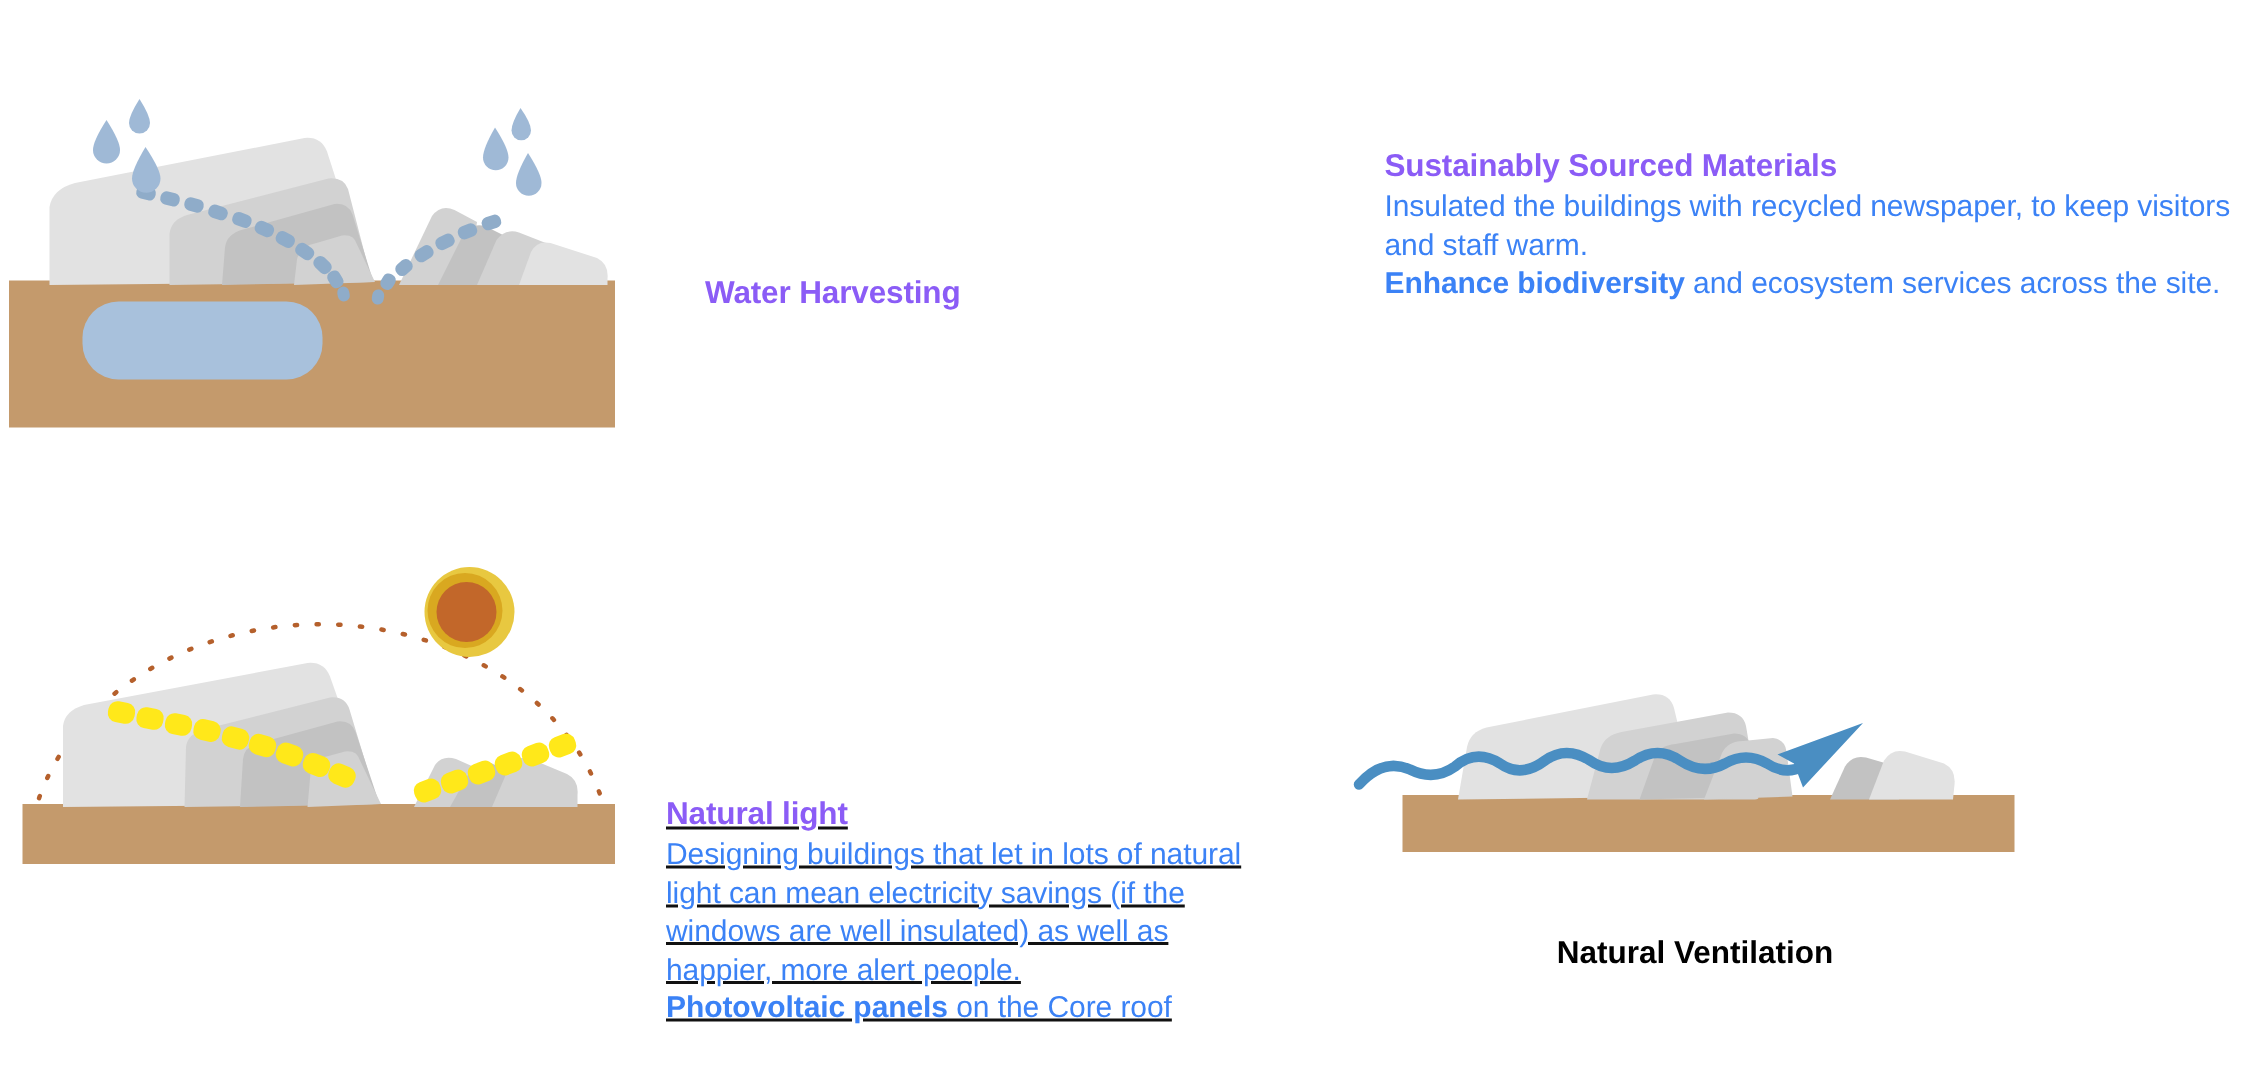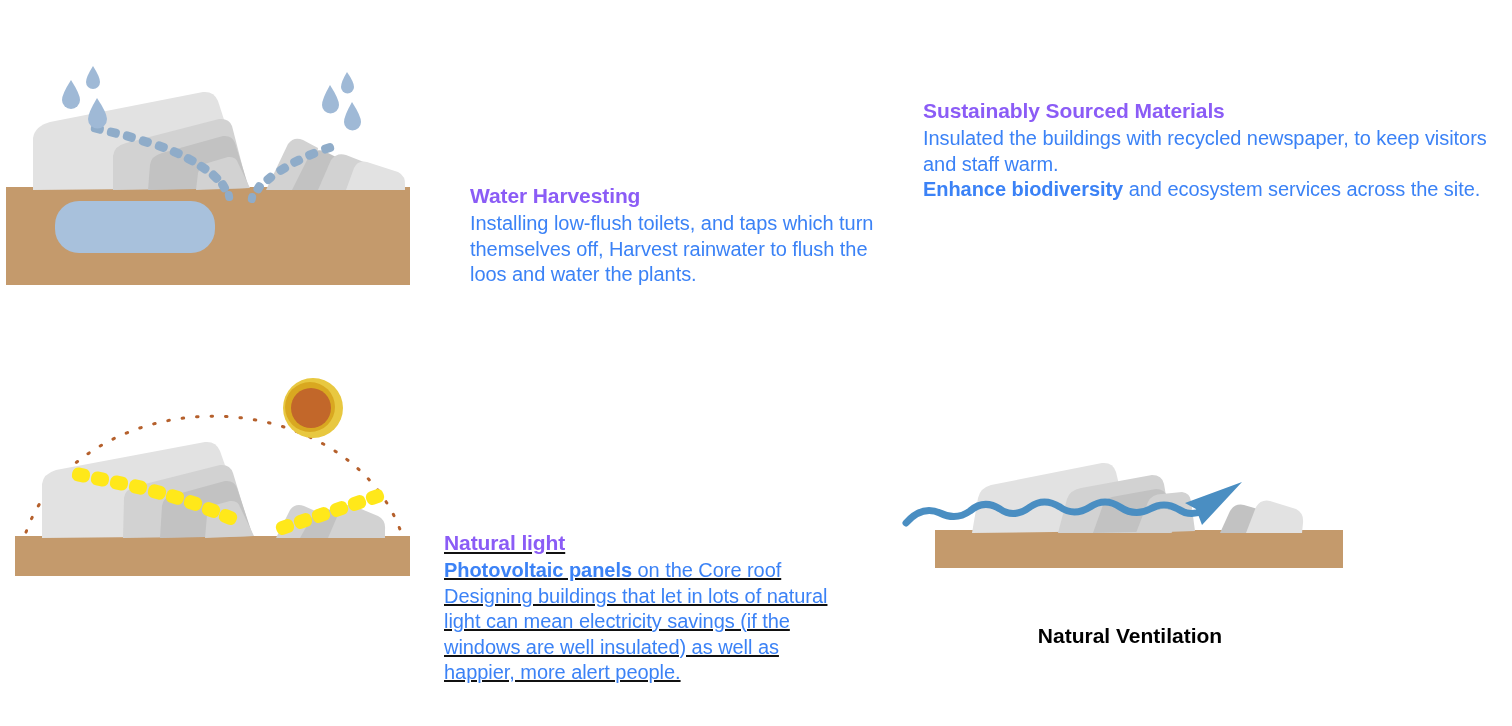--- a/index.html
+++ b/index.html
@@ -101,21 +101,20 @@
 
   <g fill="#9fb9d6">
     <path d="M330 25 Q322 39 322 45 a8.5 8.5 0 0 0 17 0 Q339 39 330 25 Z"></path>
     <path d="M347 12 Q341 22 341 27 a6.5 6.5 0 0 0 13 0 Q354 22 347 12 Z"></path>
     <path d="M352 42 Q344 56 344 62 a8.5 8.5 0 0 0 17 0 Q361 56 352 42 Z"></path>
   </g>
 </svg>
 
 <div class="txt-block" style="left:458px; top:183px; width:404px;margin-left:12px;">
   <p class="heading">Water Harvesting</p>
-  <p class="body-txt">Installing low-flush toilets, and taps which turn themselves off, Harvest rainwater to flush the loos and water the plants.</p>
 </div>
 
 <div class="txt-block" style="left:923px; top:98px; width:580px;">
   <p class="heading">Sustainably Sourced Materials</p>
   <p class="body-txt">Insulated the buildings with recycled newspaper, to keep visitors and staff warm.</p>
   <p class="body-txt gap">
     <b>Enhance biodiversity</b><span> and ecosystem services across the site.</span>
   </p>
 </div>
 
@@ -161,24 +160,24 @@
 
   <g>
     <circle cx="313" cy="50" r="30" fill="#e8c840"></circle>
     <circle cx="310" cy="49" r="25" fill="#d9a820"></circle>
     <circle cx="311" cy="50" r="20" fill="#c2672a"></circle>
   </g>
 </svg>
 
 <div class="txt-block" style="left:444px; top:530px; width:400px;text-decoration:underline;">
   <p class="heading">Natural light</p>
+  <p class="body-txt">Designing buildings that let in lots of natural light can mean electricity savings (if the windows are well insulated) as well as happier, more alert people.</p>
   <p class="body-txt gap">
     <b>Photovoltaic panels</b><span> on the Core roof</span>
   </p>
-  <p class="body-txt">Designing buildings that let in lots of natural light can mean electricity savings (if the windows are well insulated) as well as happier, more alert people.</p>
 </div>
 
 <svg class="illus" style="left:890px; top:455px;" width="490" height="140" viewBox="0 0 490 140">
 
   <rect x="45" y="75" width="408" height="38" fill="#c49a6c"></rect>
 
   <g>
     <path d="M82 78 L88 43 Q90 33 101 30 L212 8 Q223 7 226 17 L240 76 Z" fill="#e2e2e2"></path>
     <path d="M168 78 L177 44 Q180 35 191 33 L262 20 Q272 20 274 29 L282 76 Q283 78 280 78 Z" fill="#d2d2d2"></path>
     <path d="M203 78 L213 50 Q216 42 227 41 L266 34 Q275 34 277 42 L284 76 Z" fill="#c2c2c2"></path>

